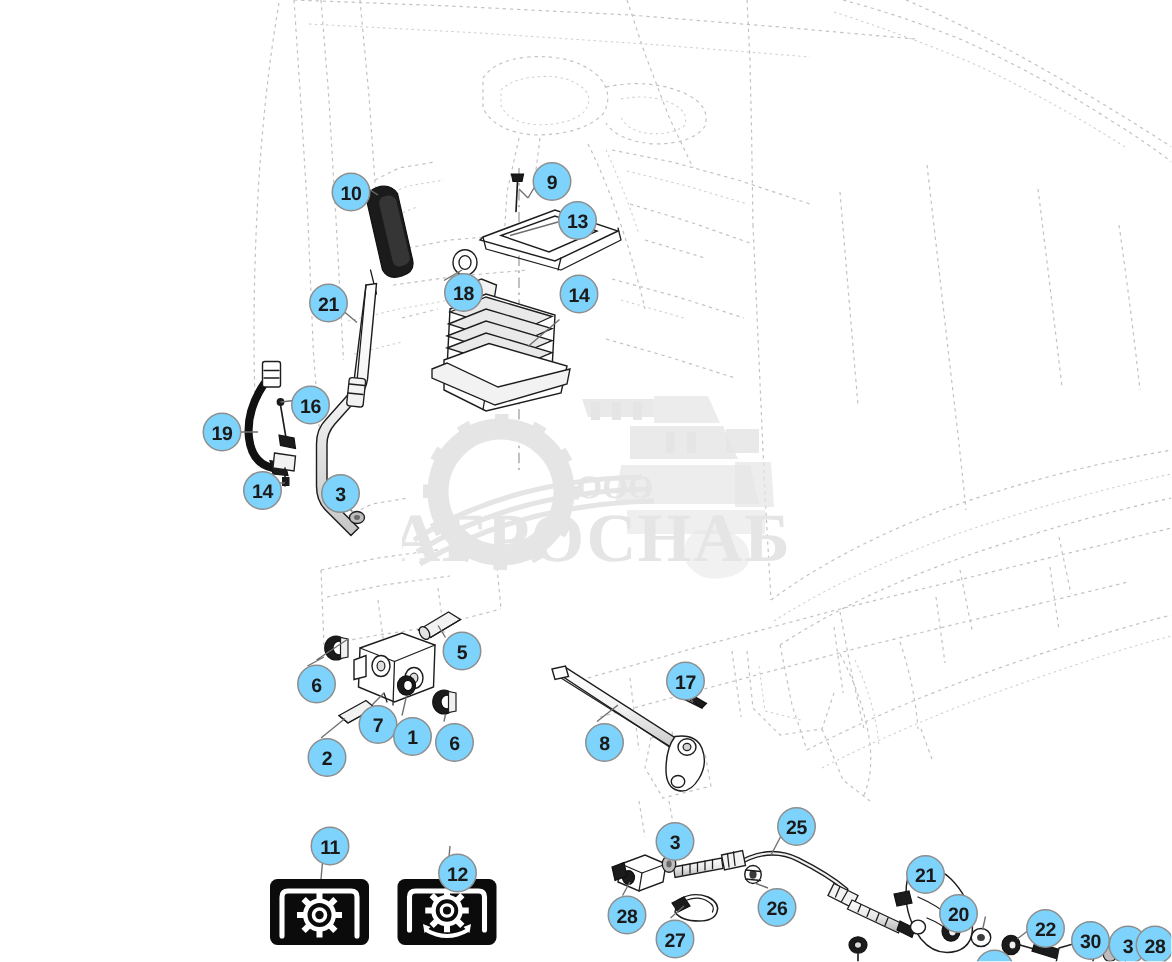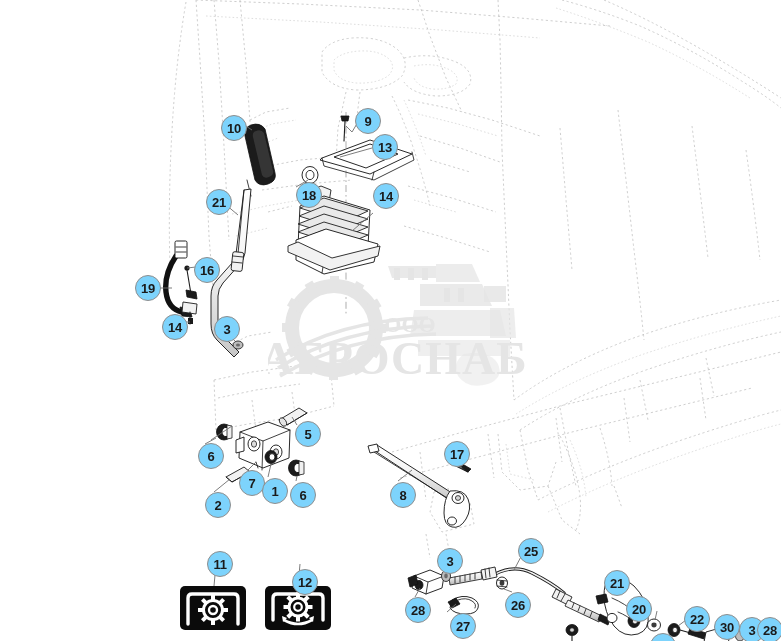--- a/index.html
+++ b/index.html
@@ -541,21 +541,21 @@
       <div class="callout" style="left: 295px; top: 421px;">5</div>
       <div class="callout" style="left: 205px; top: 492px;">2</div>
       <div class="callout" style="left: 239px; top: 470px;">7</div>
       <div class="callout" style="left: 262px; top: 478px;">1</div>
       <div class="callout" style="left: 290px; top: 482px;">6</div>
       <div class="callout" style="left: 444px; top: 441px;">17</div>
       <div class="callout" style="left: 390px; top: 482px;">8</div>
       <div class="callout" style="left: 437px; top: 548px;">3</div>
       <div class="callout" style="left: 518px; top: 538px;">25</div>
       <div class="callout" style="left: 405px; top: 597px;">28</div>
-      <div class="callout" style="left: 450px; top: 613px;">27</div>
+      <div class="callout" style="left: 437px; top: 613px;">27</div>
       <div class="callout" style="left: 505px; top: 592px;">26</div>
       <div class="callout" style="left: 604px; top: 570px;">21</div>
       <div class="callout" style="left: 626px; top: 596px;">20</div>
       <div class="callout" style="left: 650px; top: 633px;">31</div>
       <div class="callout" style="left: 684px; top: 606px;">22</div>
       <div class="callout" style="left: 714px; top: 614px;">30</div>
       <div class="callout" style="left: 739px; top: 617px;">3</div>
       <div class="callout" style="left: 757px; top: 617px;">28</div>
       <div class="callout" style="left: 207px; top: 551px;">11</div>
       <div class="callout" style="left: 292px; top: 569px;">12</div>

